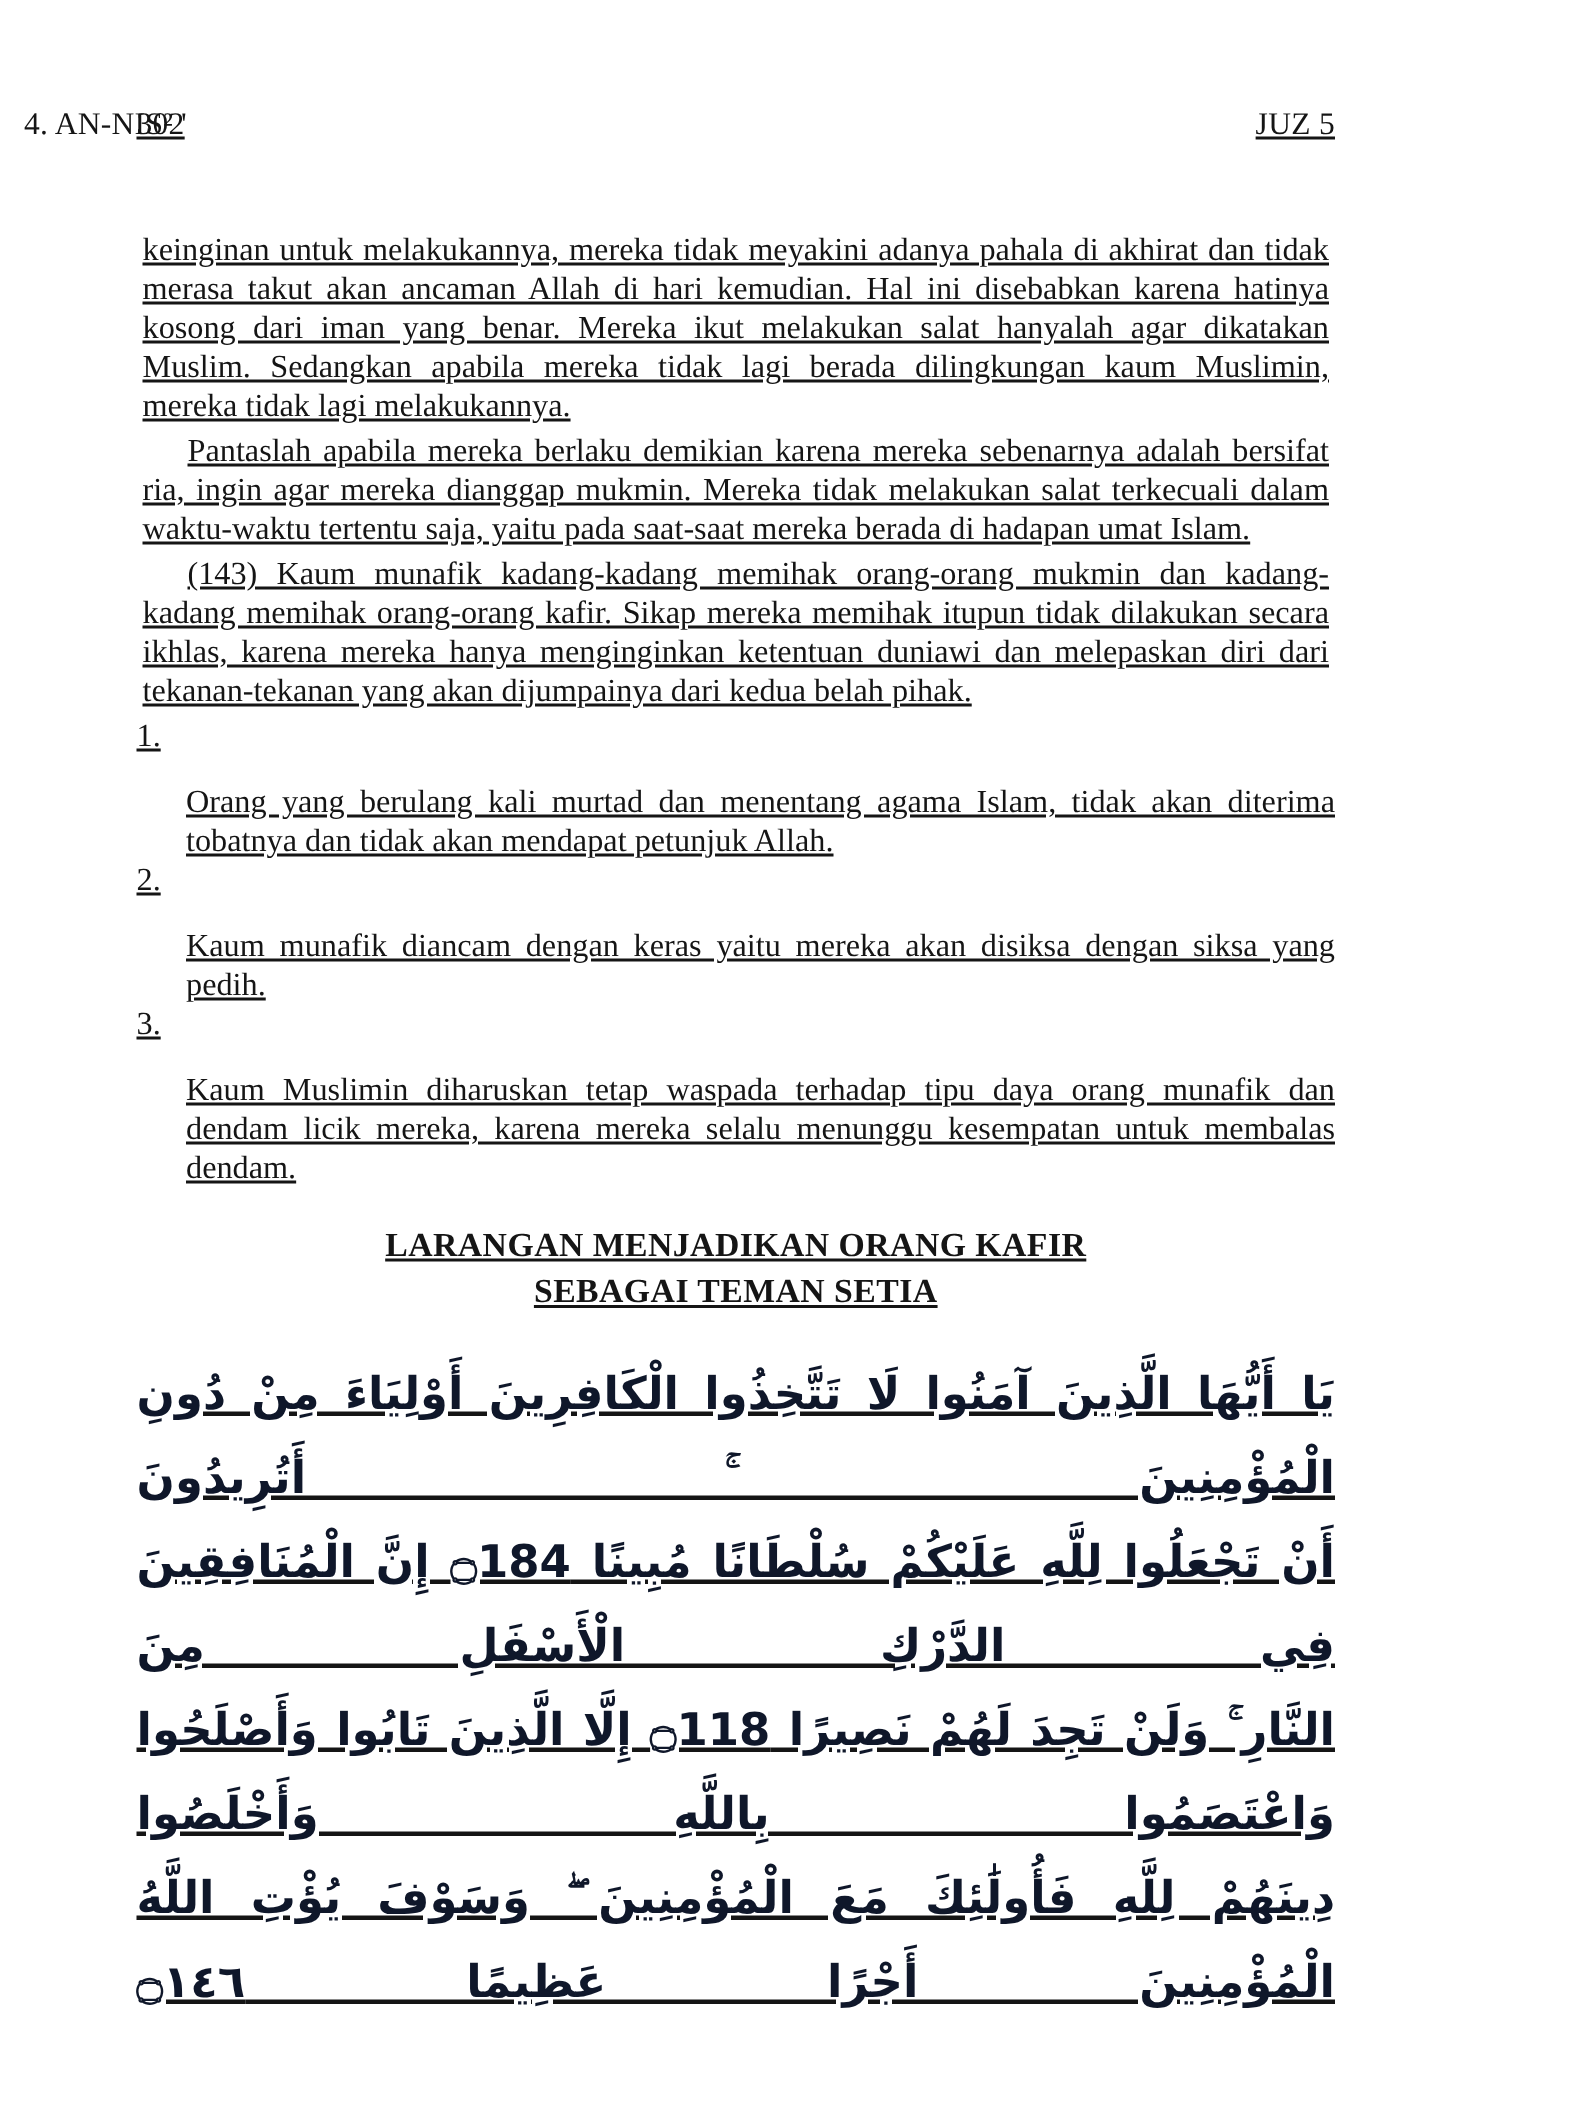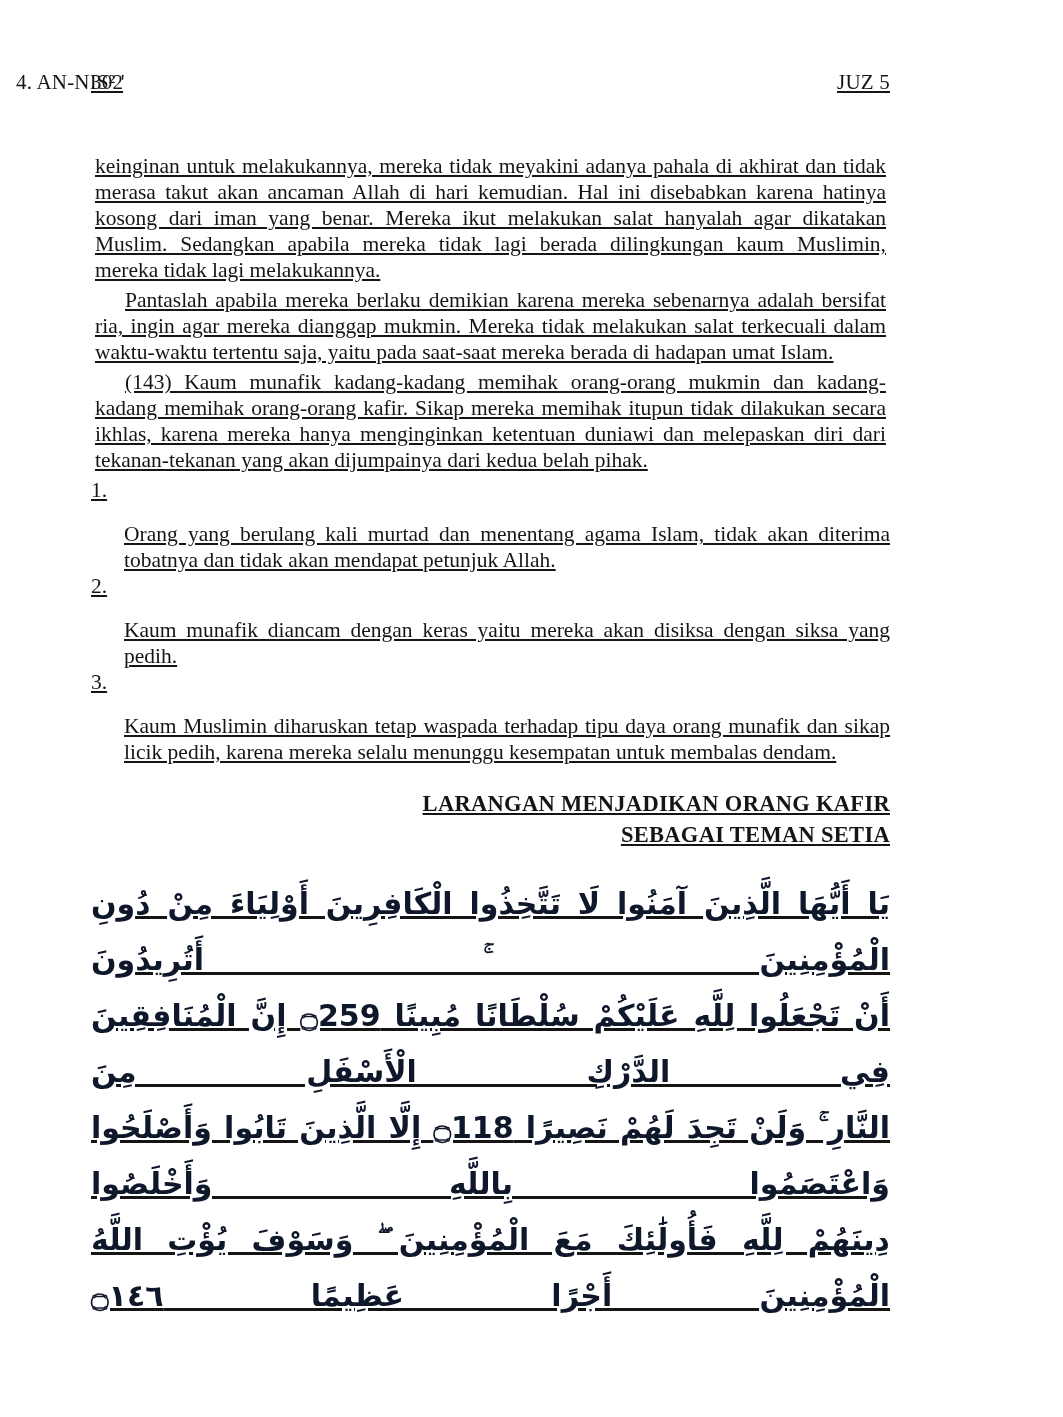--- a/index.html
+++ b/index.html
@@ -55,21 +55,21 @@
   }
   .list-row .num {
     flex: 0 0 33px;
   }
   .list-row .item-text {
     flex: 1;
     text-align: justify;
     margin-top: 44px;
   }
   .section-heading {
-    text-align: right;
+    text-align: center;
     font-weight: bold;
     font-size: 22.5px;
     line-height: 31px;
     letter-spacing: 0.3px;
   }
   .arabic-block {
     margin-top: 26px;
     direction: rtl;
   }
   .arabic-line {
@@ -104,30 +104,30 @@
     <div class="list-row">
       <span class="num">1.</span>
       <span class="item-text">Orang yang berulang kali murtad dan menentang agama Islam, tidak akan diterima tobatnya dan tidak akan mendapat petunjuk Allah.</span>
     </div>
     <div class="list-row">
       <span class="num">2.</span>
       <span class="item-text">Kaum munafik diancam dengan keras yaitu mereka akan disiksa dengan siksa yang pedih.</span>
     </div>
     <div class="list-row">
       <span class="num">3.</span>
-      <span class="item-text">Kaum Muslimin diharuskan tetap waspada terhadap tipu daya orang munafik dan sikap licik pedih, karena mereka selalu menunggu kesempatan untuk membalas dendam.</span>
+      <span class="item-text">Kaum Muslimin diharuskan tetap waspada terhadap tipu daya orang munafik dan dendam licik mereka, karena mereka selalu menunggu kesempatan untuk membalas dendam.</span>
     </div>
 
     <h3 class="section-heading">
       <span>LARANGAN MENJADIKAN ORANG KAFIR</span><br>
       <span>SEBAGAI TEMAN SETIA</span>
     </h3>
 
     <div class="arabic-block" dir="rtl" lang="ar">
       <div class="arabic-line">يَا أَيُّهَا الَّذِينَ آمَنُوا لَا تَتَّخِذُوا الْكَافِرِينَ أَوْلِيَاءَ مِنْ دُونِ الْمُؤْمِنِينَ ۚ أَتُرِيدُونَ</div>
-      <div class="arabic-line">أَنْ تَجْعَلُوا لِلَّهِ عَلَيْكُمْ سُلْطَانًا مُبِينًا ۝259 إِنَّ الْمُنَافِقِينَ فِي الدَّرْكِ الْأَسْفَلِ مِنَ</div>
+      <div class="arabic-line">أَنْ تَجْعَلُوا لِلَّهِ عَلَيْكُمْ سُلْطَانًا مُبِينًا ۝184 إِنَّ الْمُنَافِقِينَ فِي الدَّرْكِ الْأَسْفَلِ مِنَ</div>
       <div class="arabic-line">النَّارِ ۚ وَلَنْ تَجِدَ لَهُمْ نَصِيرًا ۝118 إِلَّا الَّذِينَ تَابُوا وَأَصْلَحُوا وَاعْتَصَمُوا بِاللَّهِ وَأَخْلَصُوا</div>
       <div class="arabic-line">دِينَهُمْ لِلَّهِ فَأُولَٰئِكَ مَعَ الْمُؤْمِنِينَ ۖ وَسَوْفَ يُؤْتِ اللَّهُ الْمُؤْمِنِينَ أَجْرًا عَظِيمًا ۝١٤٦</div>
 
     </div>
 
   </main>
 </div>
 
 </body></html>

